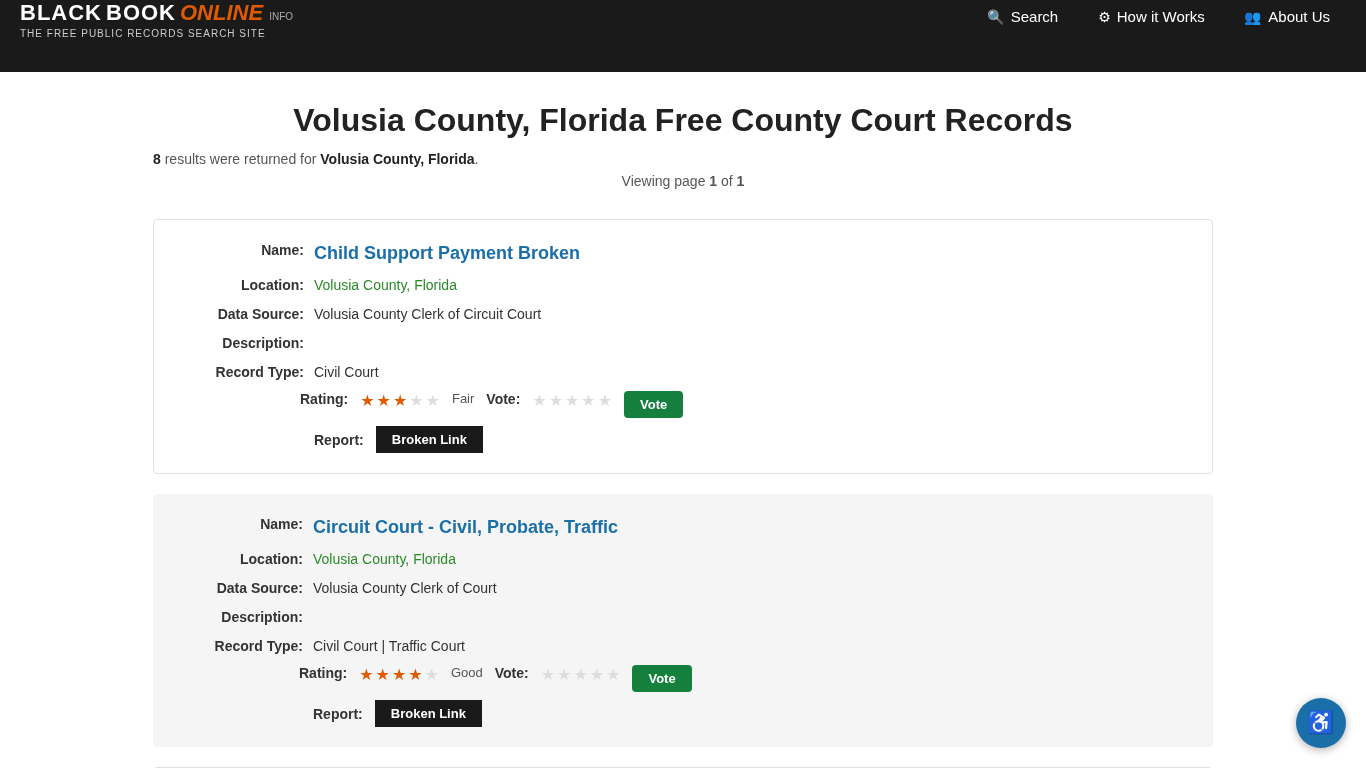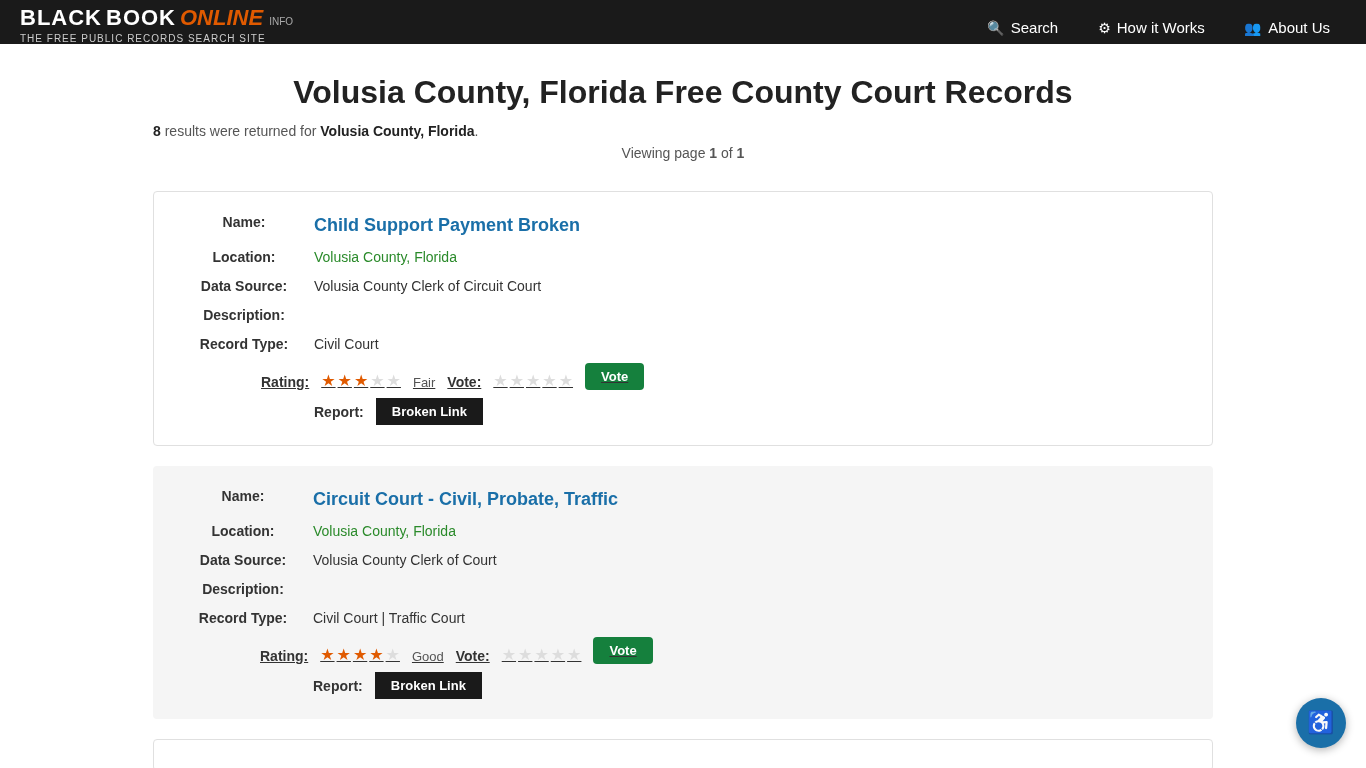--- a/index.html
+++ b/index.html
@@ -2,24 +2,24 @@
 <html><head>
   <meta charset="utf-8">
   <style>
     * { margin: 0; padding: 0; box-sizing: border-box; }
     body { font-family: Arial, sans-serif; background: #fff; color: #333; font-size: 14px; }
 
     
     #header {
       background: #1a1a1a;
       display: flex;
-      align-items: flex-end;
+      align-items: flex-start;
       justify-content: space-between;
       padding: 0 20px;
-      height: 44px;
+      height: 72px;
     }
     #logo-area { display: flex; flex-direction: column; }
     #logo-main { display: flex; align-items: baseline; gap: 4px; }
     .logo-black { color: #fff; font-size: 22px; font-weight: 900; letter-spacing: 1px; text-transform: uppercase; }
     .logo-book { color: #fff; font-size: 22px; font-weight: 900; letter-spacing: 1px; text-transform: uppercase; }
     .logo-online { color: #e05a00; font-size: 22px; font-weight: 900; font-style: italic; text-transform: uppercase; }
     .logo-info { color: #aaa; font-size: 10px; font-weight: normal; margin-left: 2px; }
     .logo-tagline { color: #ccc; font-size: 10px; letter-spacing: 1px; text-transform: uppercase; margin-top: 2px; }
 
     #nav { display: flex; align-items: center; gap: 8px; }
@@ -72,41 +72,40 @@
 
     .record-row {
       display: flex;
       margin-bottom: 8px;
       line-height: 1.5;
     }
     .record-label {
       font-weight: bold;
       color: #333;
       min-width: 130px;
-      text-align: center;
+      text-align: right;
       padding-right: 10px;
       flex-shrink: 0;
     }
     .record-value { color: #333; }
     .record-name-link {
       color: #1a6fa8;
       font-size: 18px;
       font-weight: bold;
       text-decoration: none;
     }
     .location-link { color: #2a8a2a; text-decoration: none; }
 
     
     .rating-row {
       display: flex;
-      align-items: flex-end;
+      align-items: flex-start;
       gap: 12px;
       margin-bottom: 8px;
-      margin-left: 77px;
-      text-decoration: underline;
+      margin-left: 116px;
     }
     .rating-label { font-weight: bold; color: #333; }
     .stars { display: flex; gap: 2px; }
     .star { font-size: 16px; color: #ddd; }
     .star.filled { color: #e05a00; }
     .star.half { color: #e05a00; }
     .rating-text { color: #555; font-size: 13px; }
     .vote-label { font-weight: bold; color: #333; }
     .vote-stars { display: flex; gap: 2px; }
     .vote-star { font-size: 16px; color: #ddd; }

